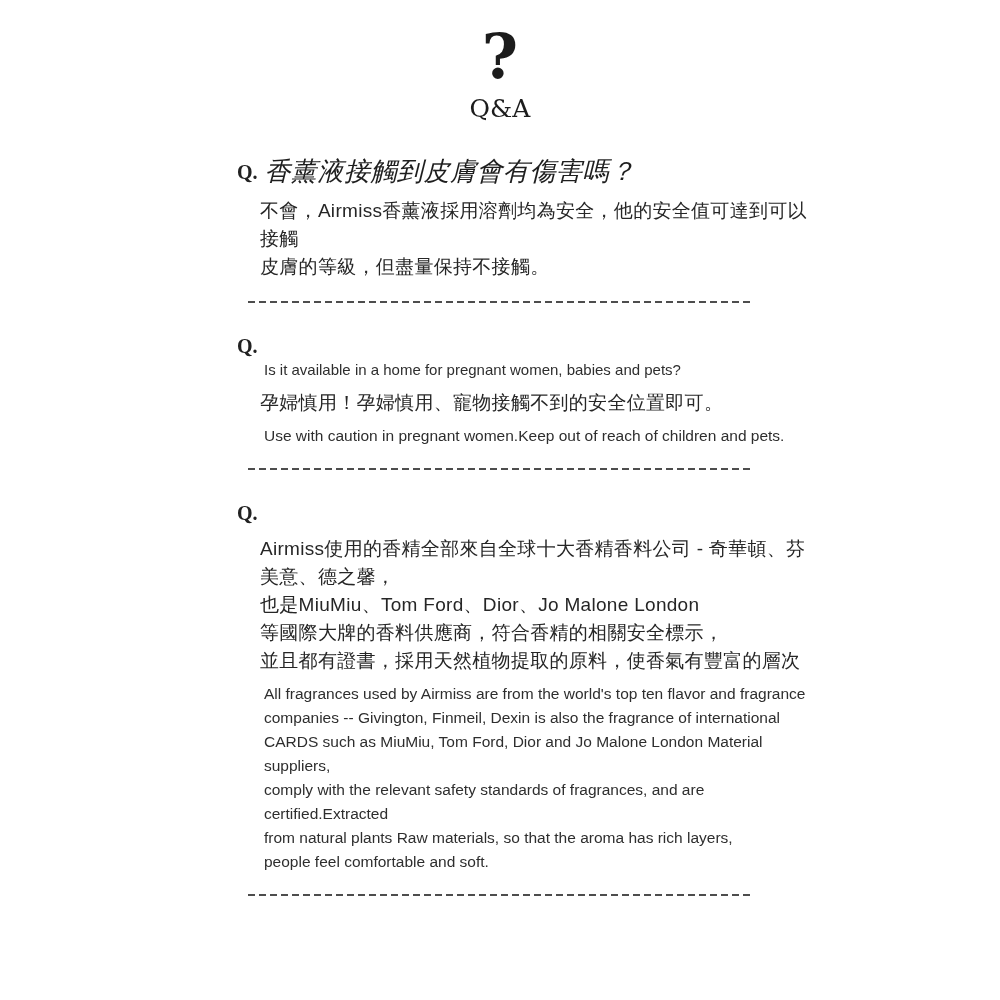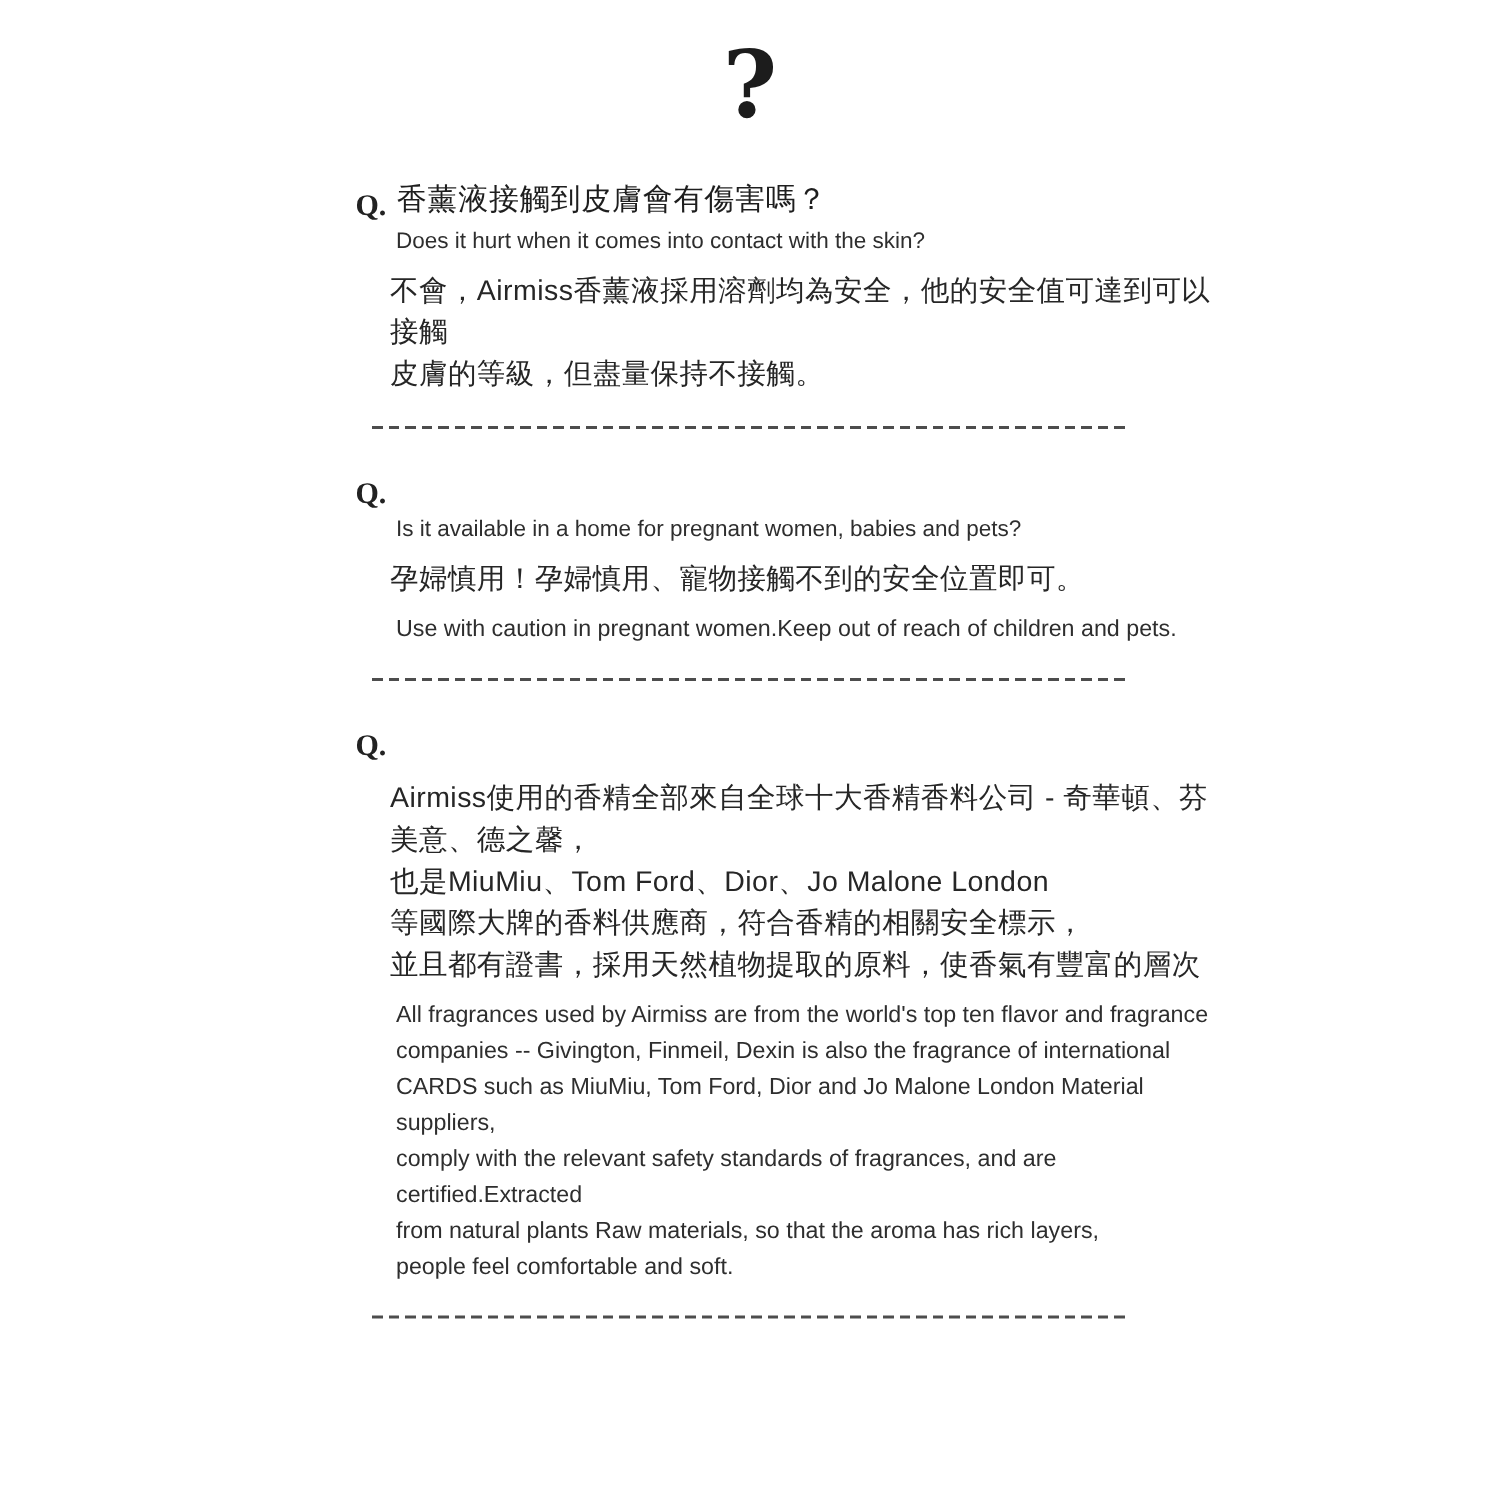--- a/index.html
+++ b/index.html
@@ -46,25 +46,26 @@
   .q-marker {
     font-family: "Liberation Serif", "DejaVu Serif", serif;
     font-size: 20px;
     font-weight: 600;
     color: #222222;
     margin-top: 5px;
     margin-right: 7px;
     flex: 0 0 auto;
   }
   .q-zh {
-    font-size: 20px;
+    font-size: 26px;
     font-weight: 500;
     color: #1e1e1e;
     line-height: 1.2;
     letter-spacing: 0.5px;
+    font-style: italic;
   }
   .q-en {
     margin-left: 27px;
     margin-top: 2px;
     font-size: 15px;
     color: #2e2e2e;
     line-height: 1.3;
   }
   .a-zh {
     margin-left: 23px;
@@ -94,30 +95,30 @@
     );
   }
 </style>
 </head>
 <body>
 
 <div class="page">
 
   <div class="header">
     <div class="qmark-symbol">?</div>
+    <div class="qa-title">Q&amp;A</div>
   </div>
 
   <div class="faq">
 
     <section class="faq-section">
       <div class="q-row">
         <span class="q-marker">Q.</span>
         <h2 class="q-zh">香薰液接觸到皮膚會有傷害嗎？</h2>
       </div>
-      <div class="q-en">Does it hurt when it comes into contact with the skin?</div>
       <div class="a-zh">不會，Airmiss香薰液採用溶劑均為安全，他的安全值可達到可以接觸
 皮膚的等級，但盡量保持不接觸。</div>
     </section>
 
     <div class="divider"></div>
 
     <section class="faq-section">
       <div class="q-row">
         <span class="q-marker">Q.</span>
       </div>

